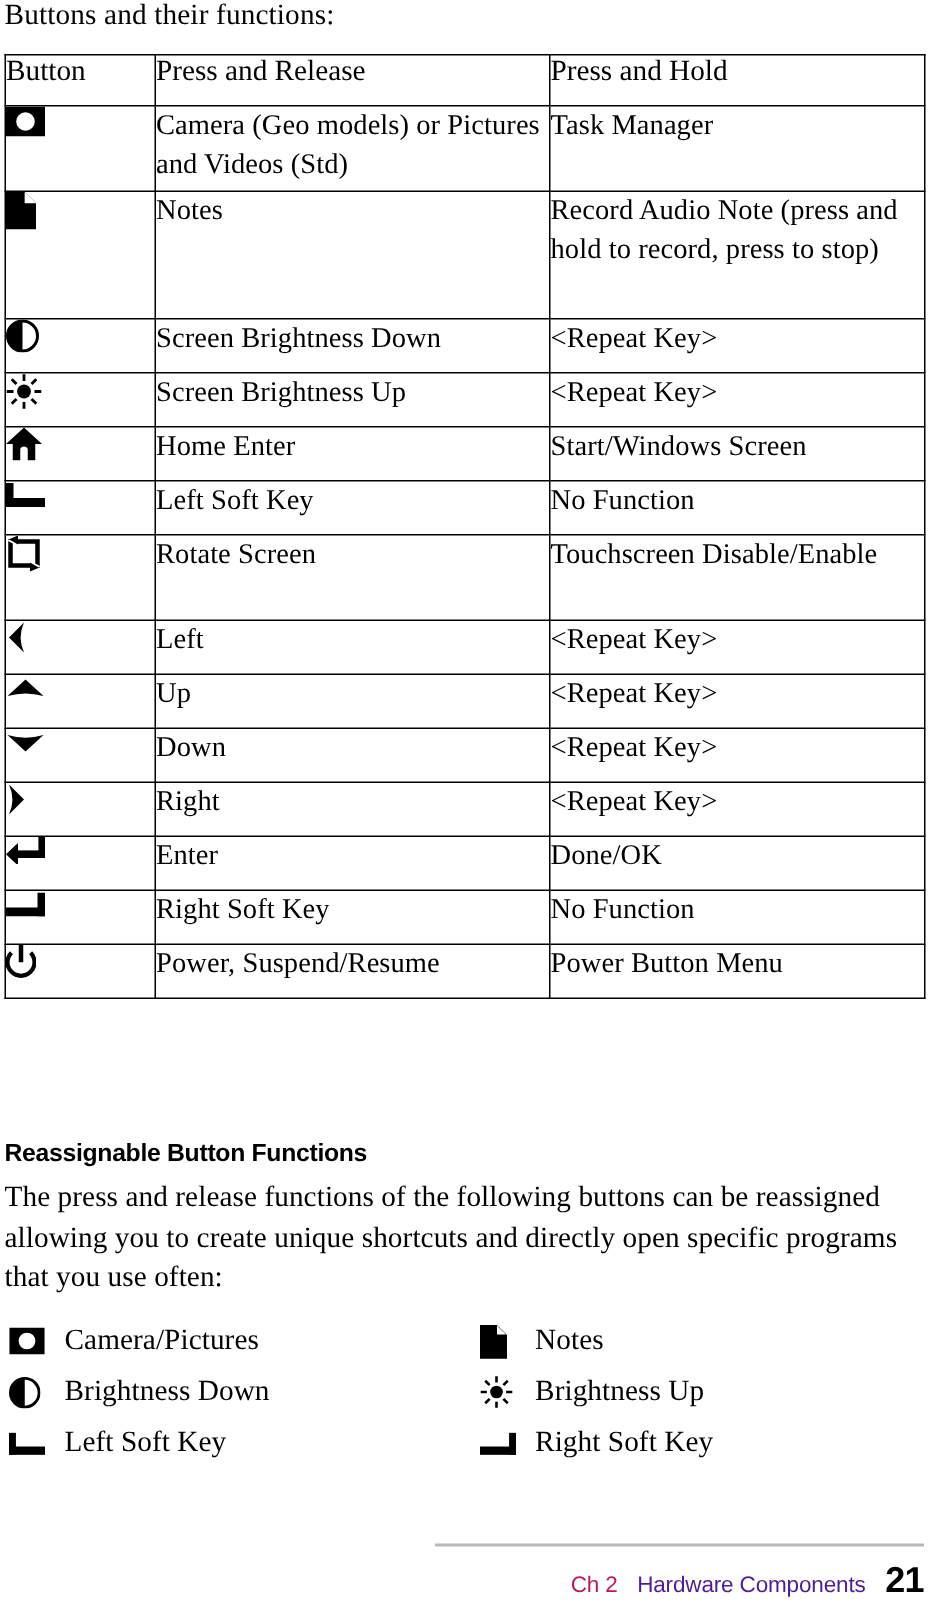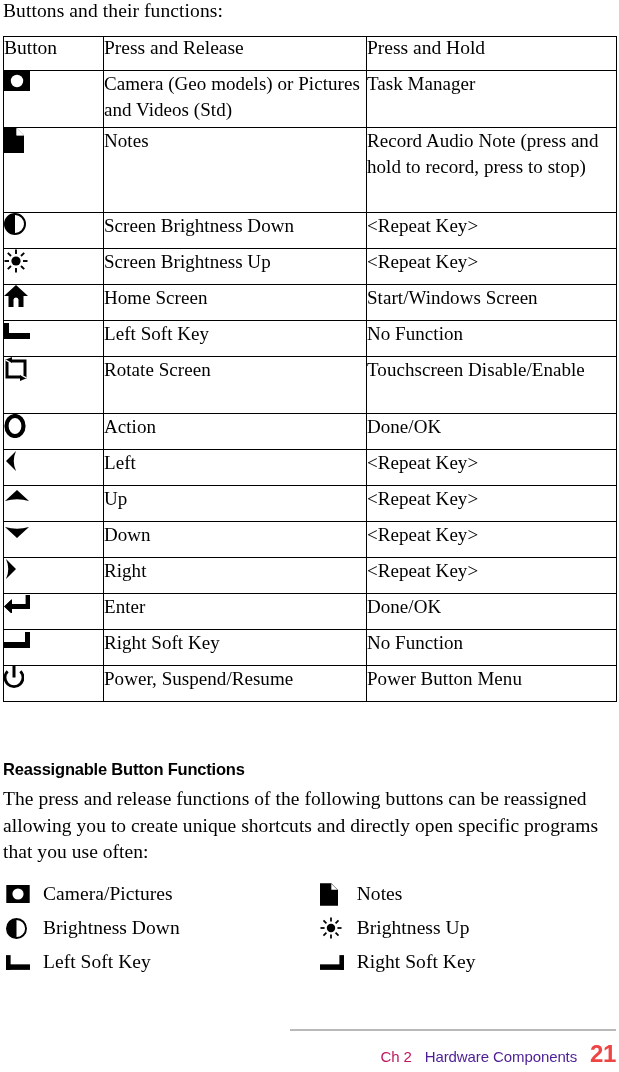--- a/index.html
+++ b/index.html
@@ -164,21 +164,21 @@
   }
   .foot-sec {
     font-size: 15px;
     color: #4c1d95;
     margin-left: 13px;
     letter-spacing: -0.1px;
   }
   .foot-page {
     font-size: 24px;
     font-weight: bold;
-    color: #ef4444;
+    color: #000000;
     margin-left: 13px;
     letter-spacing: -0.4px;
   }
 </style>
 </head>
 <body>
 
 <div class="page">
 
   <div class="intro">Buttons and their functions:</div>
@@ -261,21 +261,21 @@
       </tr>
 
       <tr class="r-s">
         <td class="icon-cell">
           <span class="ico">
             <svg width="24" height="22" viewBox="0 0 24 22">
               <path d="M12 0 L24 11 H19.5 V22 H14.5 V14.5 A2.6 2.6 0 0 0 9.5 14.5 V22 H4.5 V11 H0 Z" fill="#000"></path>
             </svg>
           </span>
         </td>
-        <td class="txt">Home Screen</td>
+        <td class="txt">Home Enter</td>
         <td class="txt">Start/Windows Screen</td>
       </tr>
 
       <tr class="r-s">
         <td class="icon-cell">
           <span class="ico">
             <svg width="26" height="16" viewBox="0 0 26 16">
               <rect x="0" y="0" width="5" height="16" fill="#000"></rect>
               <rect x="0" y="10" width="26" height="6" fill="#000"></rect>
             </svg>
@@ -294,31 +294,20 @@
               <path d="M2 2.5 L8 0 L8 6 Z" fill="#000"></path>
               <path d="M23 20.5 L16.5 24 L16.5 17 Z" fill="#fff"></path>
               <path d="M22 21.5 L16 24 L16 18 Z" fill="#000"></path>
             </svg>
           </span>
         </td>
         <td class="txt">Rotate Screen</td>
         <td class="txt">Touchscreen Disable/Enable</td>
       </tr>
 
-      <tr class="r-s">
-        <td class="icon-cell">
-          <span class="ico">
-            <svg width="22" height="24" viewBox="0 0 22 24">
-              <ellipse cx="11" cy="12" rx="8.5" ry="10" fill="none" stroke="#000" stroke-width="4.2"></ellipse>
-            </svg>
-          </span>
-        </td>
-        <td class="txt">Action</td>
-        <td class="txt">Done/OK</td>
-      </tr>
 
       <tr class="r-s">
         <td class="icon-cell">
           <span class="ico">
             <svg width="14" height="22" viewBox="0 0 14 22">
               <path d="M12 1 L2 11 L12 21 Q7.5 11 12 1 Z" fill="#000"></path>
             </svg>
           </span>
         </td>
         <td class="txt">Left</td>

